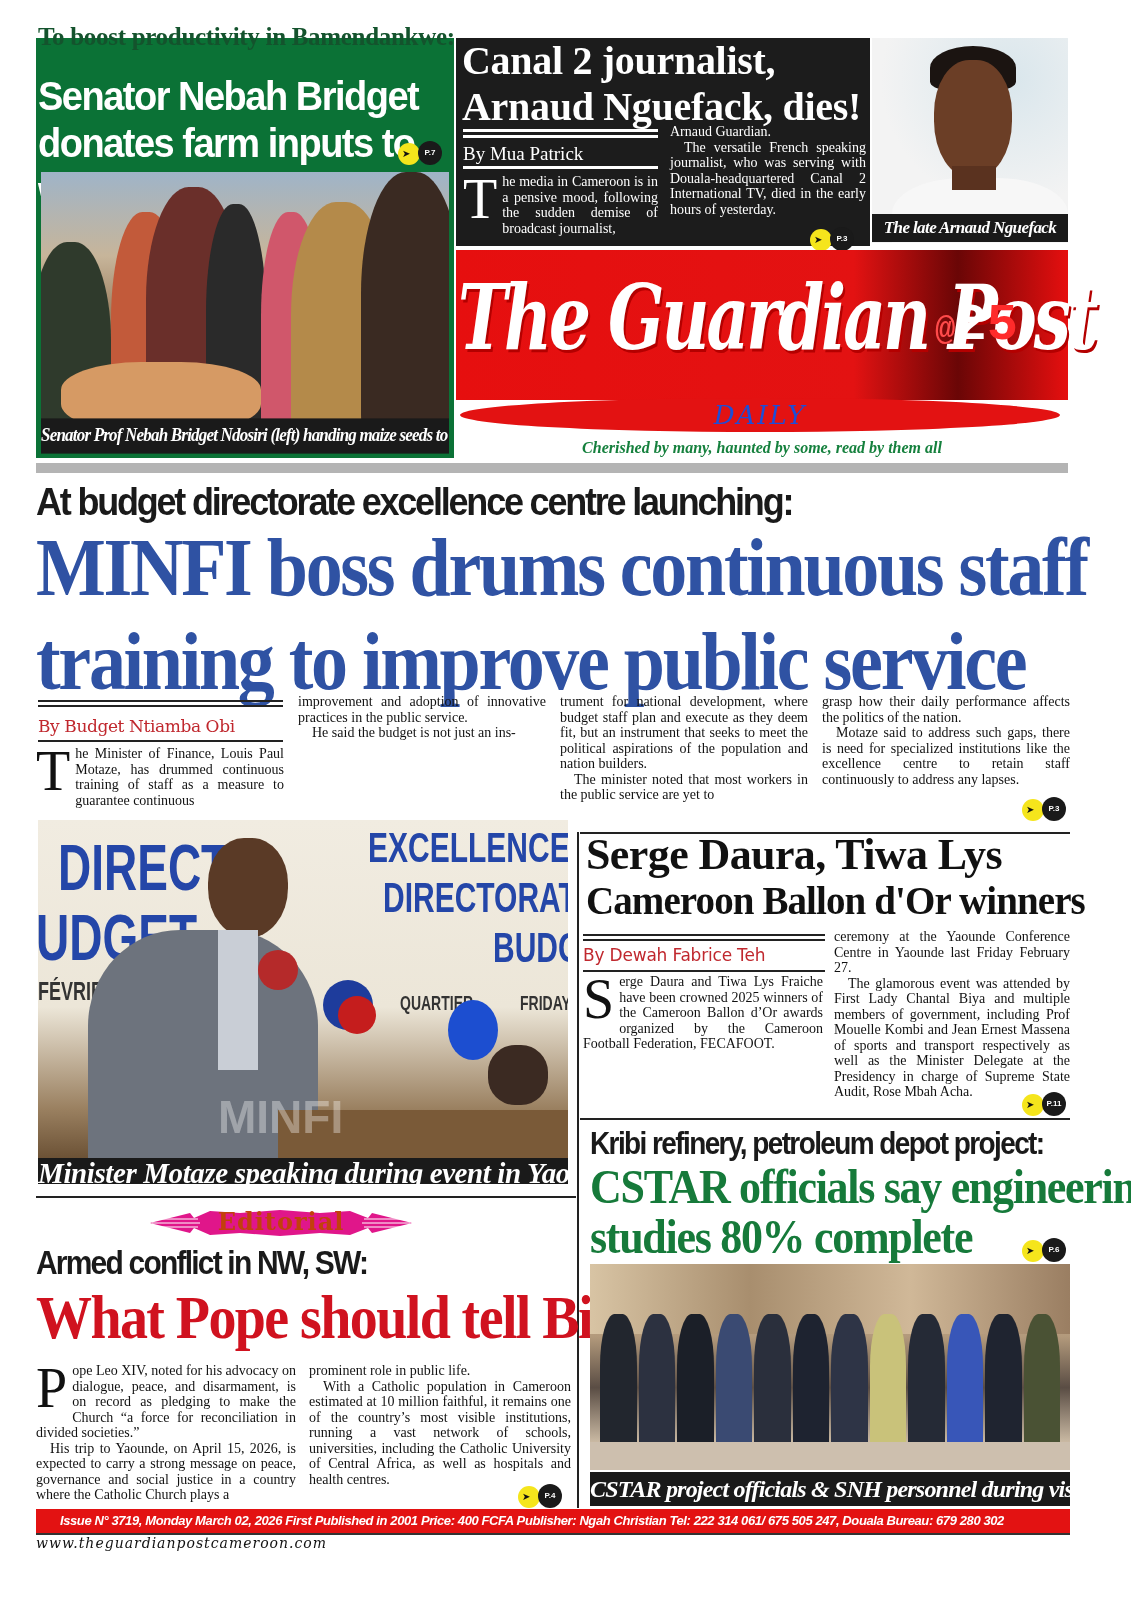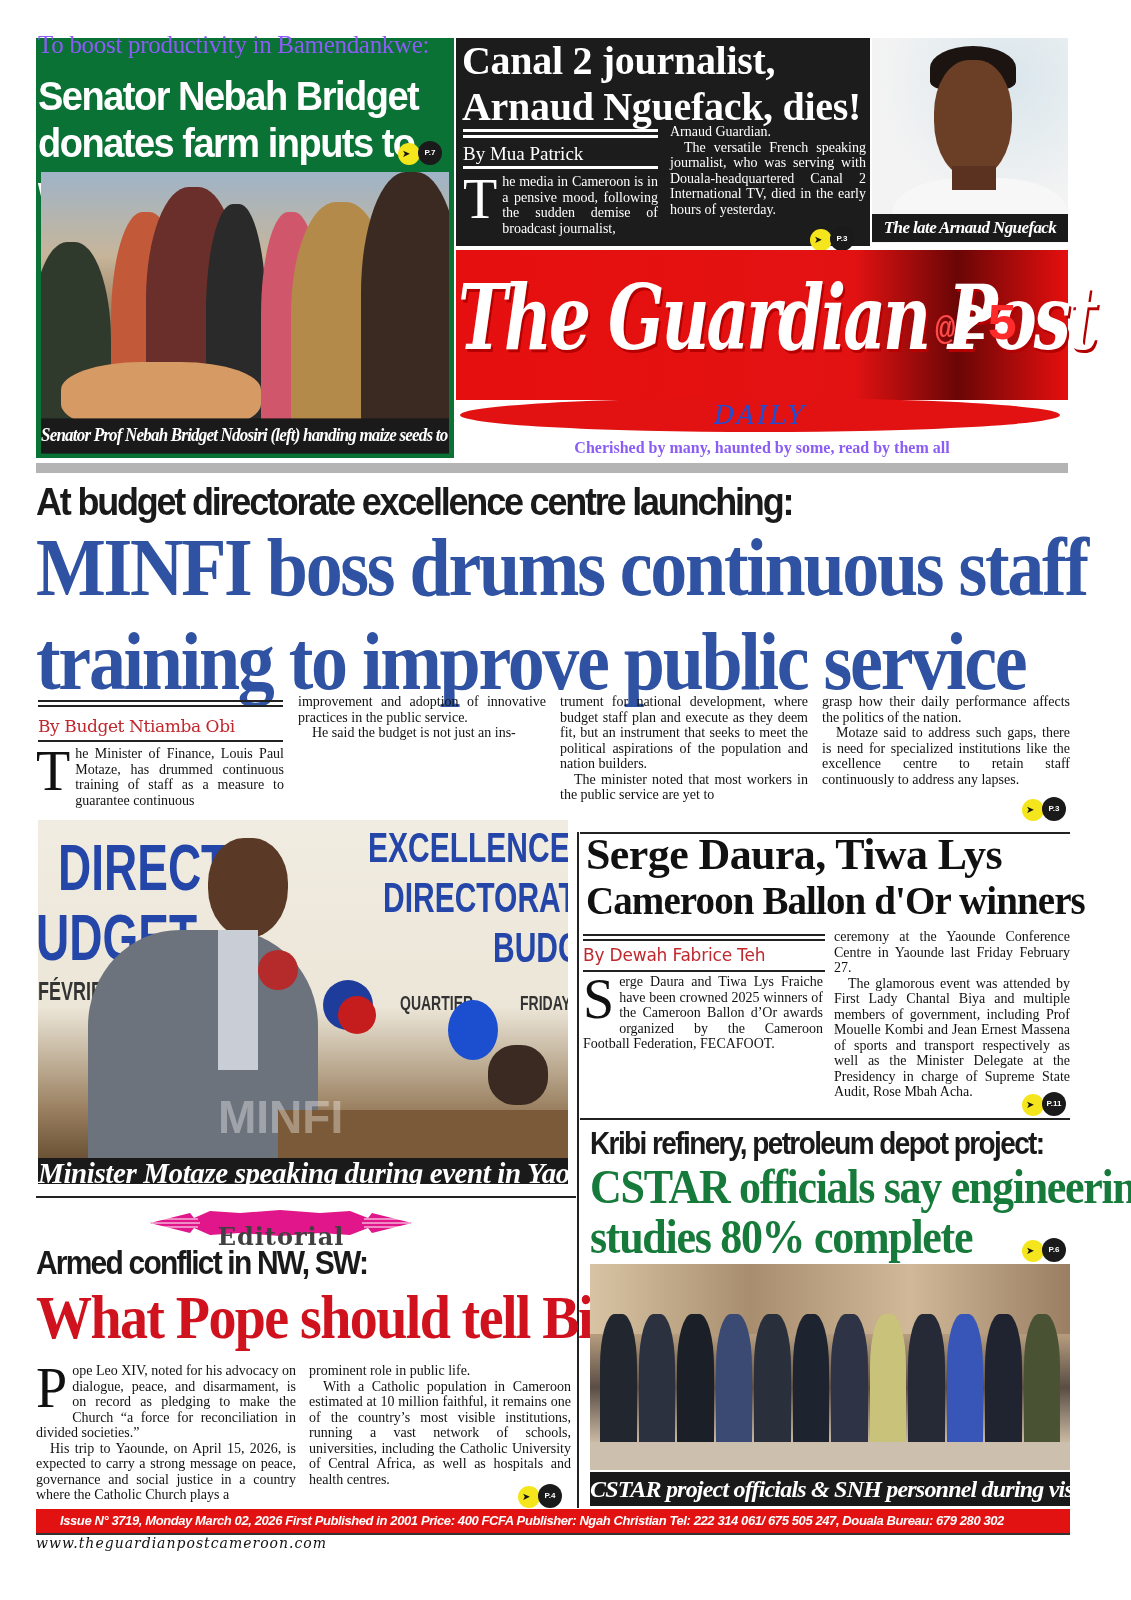--- a/index.html
+++ b/index.html
@@ -3,21 +3,21 @@
 <meta charset="utf-8">
 <style>
   * { box-sizing: border-box; margin: 0; padding: 0; }
   html, body { width: 1131px; height: 1600px; background: #ffffff; overflow: hidden; }
   body { position: relative; font-family: "Liberation Serif", serif; color: #111; }
 
   .abs { position: absolute; }
 
   
   #green-box { left: 36px; top: 38px; width: 418px; height: 420px; background: #0b7236; }
-  #green-kicker { left: 38px; top: 32px; width: 414px; font-family: "Liberation Serif", serif; font-weight: normal; color: #8b5cf6; font-size: 25px; line-height: 26px; white-space: nowrap; letter-spacing: -0.3px; }
+  #green-kicker { left: 38px; top: 24px; width: 414px; font-family: "Liberation Serif", serif; font-weight: bold; color: #14532d; font-size: 25px; line-height: 26px; white-space: nowrap; letter-spacing: -0.3px; }
   #green-headline { left: 38px; top: 72px; width: 414px; font-family: "Liberation Sans", sans-serif; font-weight: bold; color: #fff; font-size: 38px; line-height: 44px; letter-spacing: -1.5px; transform: scaleY(1.08); transform-origin: top left; }
   #senator-photo { left: 41px; top: 172px; width: 408px; height: 280px; overflow: hidden;
     background: linear-gradient(180deg, #9fb4c8 0%, #c7b59a 30%, #8b6a4a 60%, #4a3528 100%); }
   .photo-fig { position: absolute; border-radius: 45% 45% 10% 10%; }
   .caption-bar { position: absolute; background: #1a1a1a; color: #fff; font-family: "Liberation Serif", serif; font-style: italic; font-weight: bold; white-space: nowrap; overflow: hidden; text-align: center; }
   #senator-caption { left: 41px; top: 420px; width: 408px; height: 32px; font-size: 17px; line-height: 32px; letter-spacing: -0.8px; transform: scaleY(1.1); }
 
   
   #black-box { left: 456px; top: 38px; width: 414px; height: 208px; background: #1c1c1c; }
   #canal-headline { left: 462px; top: 38px; width: 410px; font-family: "Liberation Serif", serif; font-weight: bold; color: #fff; font-size: 40px; line-height: 46px; letter-spacing: -0.3px; }
@@ -44,21 +44,21 @@
   
   #masthead { left: 456px; top: 250px; width: 612px; height: 186px; overflow: hidden;
     background: linear-gradient(90deg, #e60f0f 0%, #e31212 65%, #6a0606 82%, #e60f0f 100%); }
   #masthead-fade { left: 456px; top: 400px; width: 612px; height: 36px; background: #fff; }
   #masthead-title { left: 458px; top: 248px; width: 470px; font-family: "DejaVu Serif", serif; font-weight: bold; font-style: italic; color: #fff; font-size: 66px; line-height: 140px; letter-spacing: -3px; transform: scaleY(1.35); transform-origin: left center; white-space: nowrap; text-shadow: 2px 2px 0 #b40000; }
   #masthead-anniv { left: 935px; top: 296px; font-family: Liberation Mono, monospace; font-weight: bold; color: #fff; font-size: 52px; line-height: 60px; white-space: nowrap; }
   #masthead-anniv .at { color: #ff4a4a; font-size: 34px; }
   #masthead-anniv .five { color: #ff2b2b; }
   #daily-oval { left: 460px; top: 398px; width: 600px; height: 34px; border-radius: 50%; background: #e31212; }
   #daily-label { left: 460px; top: 398px; width: 600px; text-align: center; color: #1d4ed8; font-family: "DejaVu Serif", serif; font-style: italic; font-size: 26px; line-height: 34px; letter-spacing: 2px; }
-  #tagline { left: 456px; top: 438px; width: 612px; text-align: center; font-family: "Liberation Serif", serif; font-weight: bold; font-size: 16px; line-height: 20px; color: #8b5cf6; }
+  #tagline { left: 456px; top: 438px; width: 612px; text-align: center; font-family: "Liberation Serif", serif; font-style: italic; font-weight: bold; font-size: 16px; line-height: 20px; color: #15803d; }
 
   #grey-divider { left: 36px; top: 463px; width: 1032px; height: 10px; background: #b4b4b4; }
 
   
   #lead-kicker { left: 36px; top: 476px; width: 1040px; font-family: "Liberation Sans", sans-serif; font-weight: bold; font-size: 36px; line-height: 46px; color: #1a1a1a; letter-spacing: -2.2px; transform: scaleY(1.1); transform-origin: top left; white-space: nowrap; }
   #lead-headline { left: 36px; top: 520px; width: 1040px; font-family: "Liberation Serif", serif; font-weight: bold; color: #2f52a3; font-size: 74px; line-height: 84px; letter-spacing: -2.3px; white-space: nowrap; transform: scaleY(1.12); transform-origin: top left; }
   #lead-byline-rules { left: 38px; top: 700px; width: 245px; color: #222; }
   #lead-byline { left: 38px; top: 714px; width: 250px; font-family: "DejaVu Serif", serif; font-size: 17px; line-height: 24px; color: #c0282e; white-space: nowrap; letter-spacing: -0.4px; }
   #lead-byline-rule2 { left: 38px; top: 740px; width: 245px; height: 2px; background: #222; }
   #lead-col1 { left: 36px; top: 746px; width: 248px; }
@@ -70,21 +70,21 @@
   #minister-photo { left: 38px; top: 820px; width: 530px; height: 340px; overflow: hidden;
     background: linear-gradient(180deg, #f1ece1 0%, #ece6d8 55%, #9a8060 85%, #6a5034 100%); }
   .banner-txt { position: absolute; font-family: "Liberation Sans", sans-serif; font-weight: bold; color: #2446a8; white-space: nowrap; transform: scaleY(1.4); transform-origin: top left; }
   #minister-caption { left: 38px; top: 1158px; width: 530px; height: 26px; font-size: 29px; line-height: 30px; letter-spacing: -0.4px; }
 
   #left-bottom-rule { left: 36px; top: 1196px; width: 540px; height: 2px; background: #222; }
   #vertical-rule { left: 577px; top: 832px; width: 2px; height: 676px; background: #222; }
 
   
   #editorial-badge { left: 150px; top: 1209px; width: 262px; height: 28px; }
-  #editorial-label { left: 150px; top: 1206px; width: 262px; text-align: center; font-family: "DejaVu Serif", serif; font-weight: bold; color: #404040; font-size: 24px; line-height: 32px; letter-spacing: 1px; margin-top: 15px; }
+  #editorial-label { left: 150px; top: 1206px; width: 262px; text-align: center; font-family: "DejaVu Serif", serif; font-weight: bold; color: #c2410c; font-size: 24px; line-height: 32px; letter-spacing: 1px; }
   #editorial-kicker { left: 36px; top: 1240px; width: 540px; font-family: "Liberation Sans", sans-serif; font-weight: bold; font-size: 30px; line-height: 40px; color: #1a1a1a; letter-spacing: -1.8px; transform: scaleY(1.12); transform-origin: top left; white-space: nowrap; }
   #editorial-headline { left: 36px; top: 1283px; width: 540px; font-family: "Liberation Serif", serif; font-weight: bold; color: #d0121f; font-size: 56px; line-height: 64px; letter-spacing: -1.6px; white-space: nowrap; transform: scaleY(1.08); transform-origin: top left; }
   #edit-col1 { left: 36px; top: 1363px; width: 260px; }
   #edit-col2 { left: 309px; top: 1363px; width: 262px; }
 
   
   #ballon-box-line { left: 580px; top: 832px; width: 490px; height: 2px; background: #222; }
   #ballon-headline { left: 586px; top: 832px; width: 484px; font-family: "Liberation Serif", serif; font-weight: bold; font-size: 44px; line-height: 46px; color: #111; letter-spacing: -0.6px; white-space: nowrap; }
   #ballon-headline .l2 { font-size: 39px; letter-spacing: -0.9px; }
   #ballon-rules { left: 583px; top: 934px; width: 242px; color: #222; }

